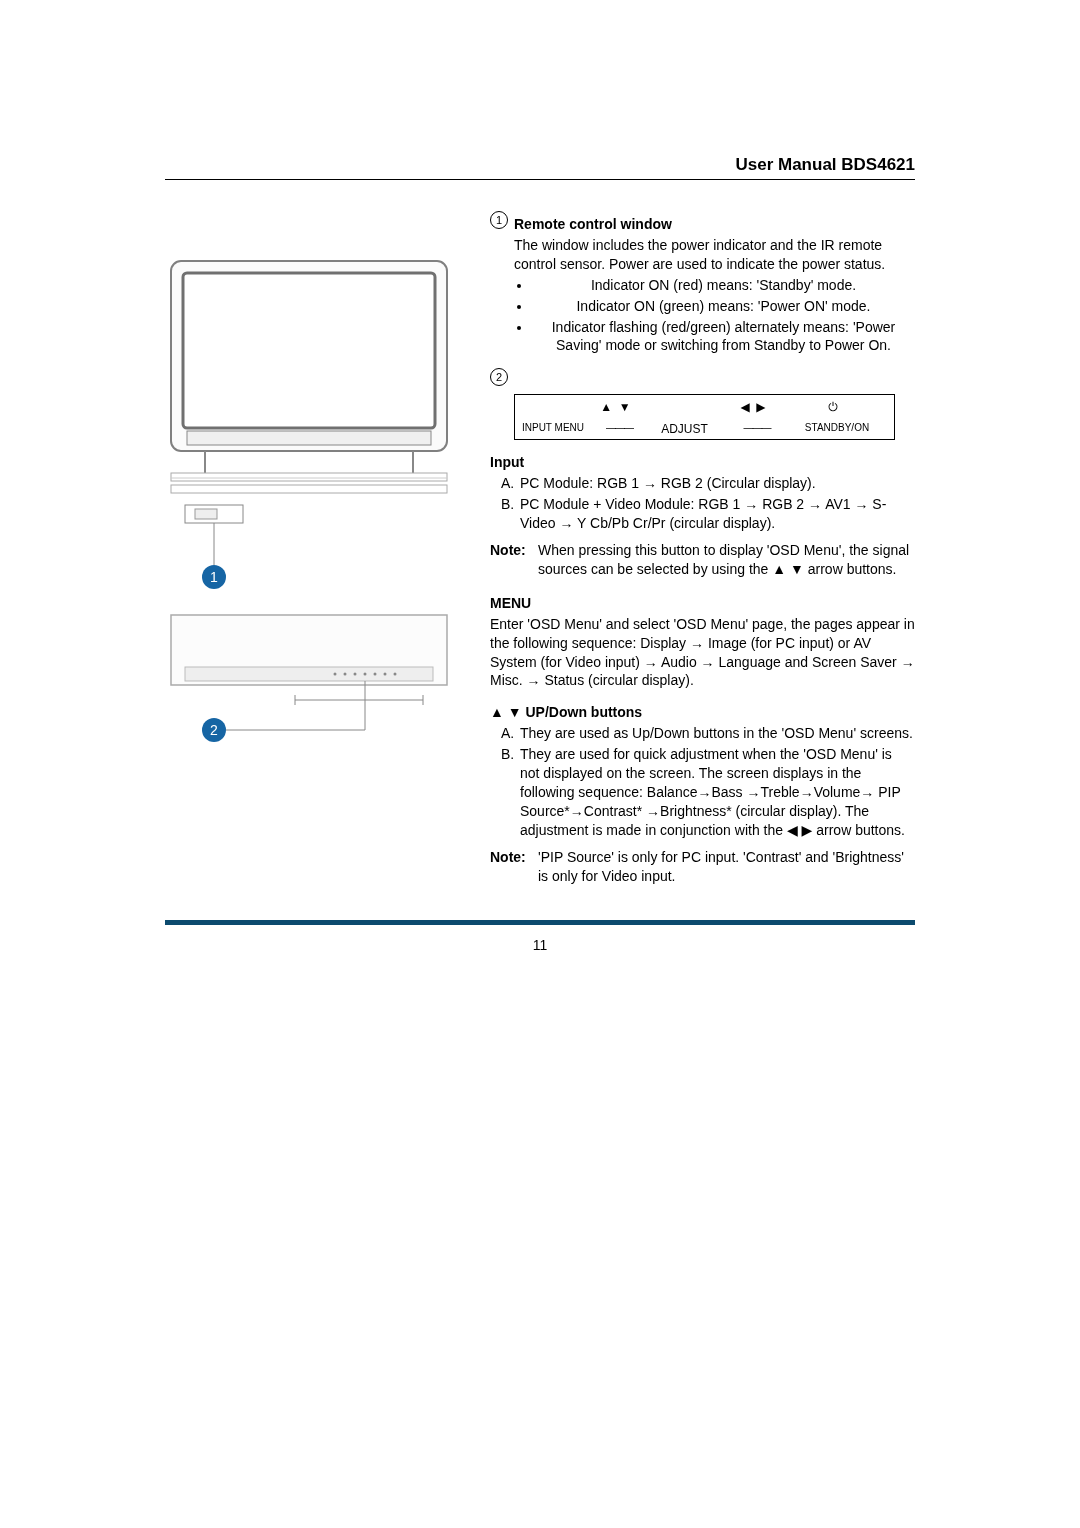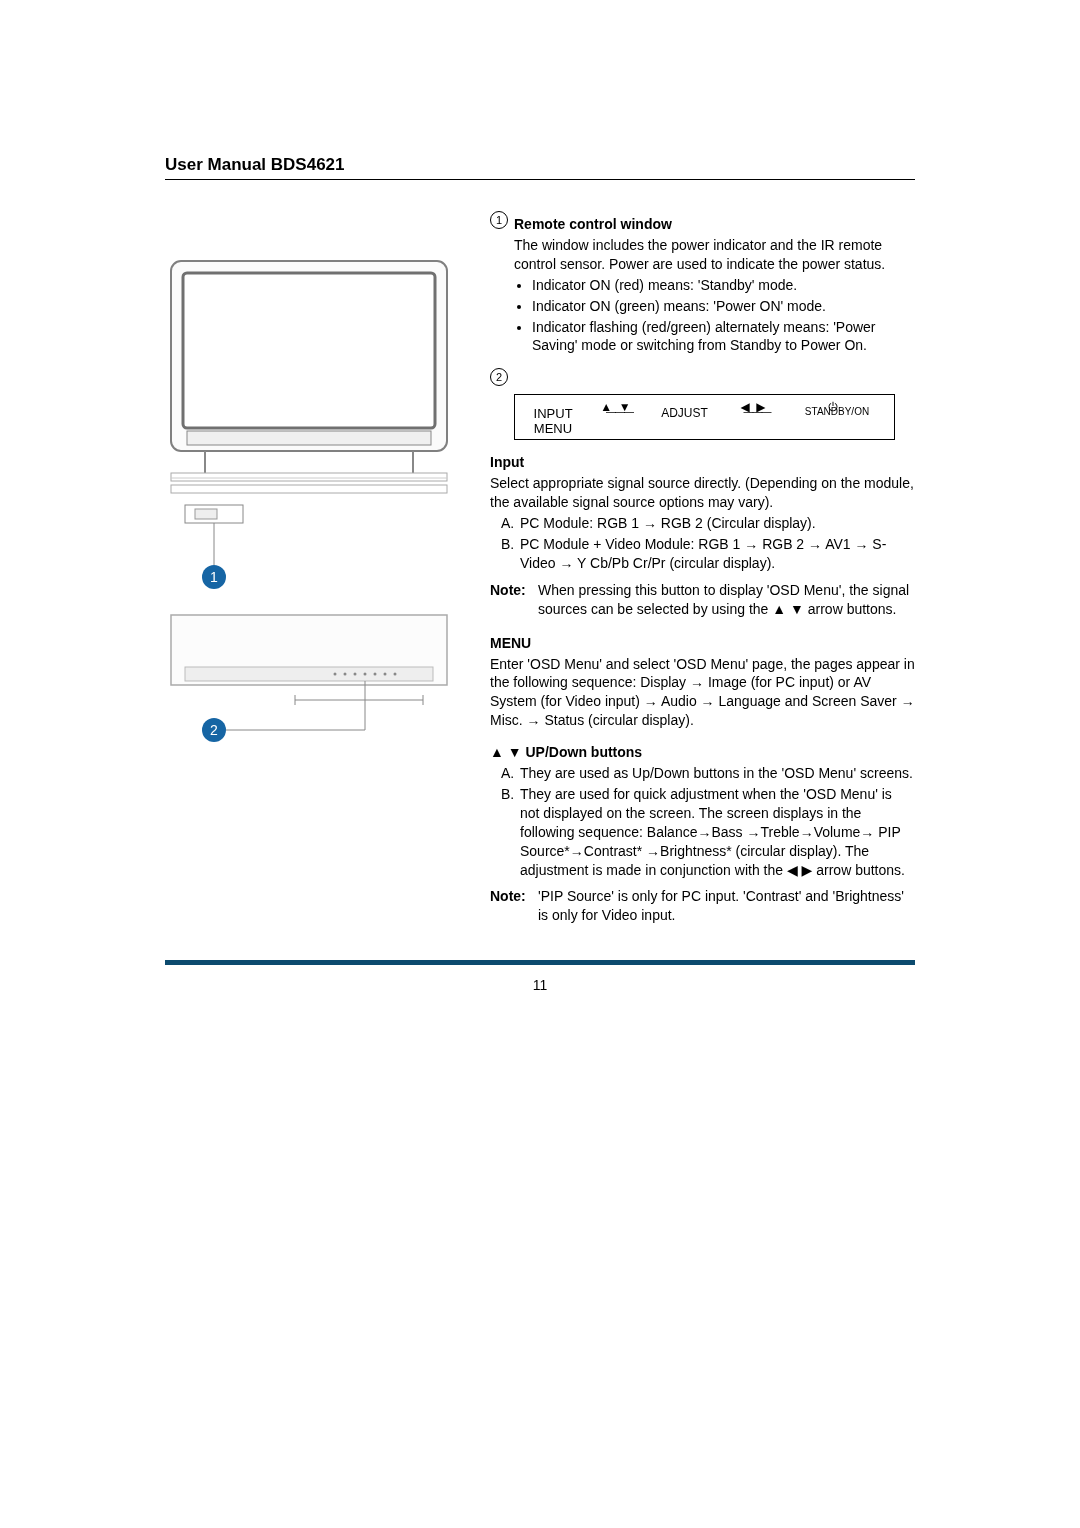--- a/index.html
+++ b/index.html
@@ -12,20 +12,21 @@
     position: relative;
   }
   .page {
     padding: 155px 165px 60px 165px;
   }
   .header-line {
     border-bottom: 1px solid #000;
     margin-bottom: 4px;
   }
   .header-title {
+    text-align: right;
     font-weight: bold;
     font-size: 17px;
     padding-bottom: 4px;
   }
   .content-wrap {
     display: flex;
     margin-top: 30px;
   }
   .left-col {
     width: 305px;
@@ -71,20 +72,21 @@
     margin-top: 1px;
   }
   ul.tight {
     margin: 2px 0 6px 0;
     padding-left: 18px;
   }
   ul.tight li {
     font-size: 14px;
     line-height: 1.35;
     margin-bottom: 2px;
+    text-align: center;
   }
   .letter-list {
     list-style-type: upper-alpha;
     padding-left: 28px;
     margin: 2px 0 6px 0;
   }
   .letter-list li {
     font-size: 14px;
     line-height: 1.35;
     padding-left: 2px;
@@ -215,30 +217,29 @@
 
       <div class="button-diagram indent-block" style="margin-left:24px; width:355px">
         <div class="bd-icons">
           <span class="bd-col1"></span>
           <span class="bd-col2 arrow">▲&nbsp;&nbsp;▼</span>
           <span class="bd-col3"></span>
           <span class="bd-col4 arrow">◀&nbsp;&nbsp;▶</span>
           <span class="bd-col5 arrow">⏻</span>
         </div>
         <div class="bd-labels">
-          <span class="bd-col1" style="font-size:13px; padding-left:4px"><span>INPUT</span> <span>MENU</span></span>
+          <span class="bd-col1" style="font-size:10px; padding-left:4px"><span>INPUT</span> <span>MENU</span></span>
           <span class="bd-col2 dash">———</span>
           <span class="bd-col3" style="font-size:12px">ADJUST</span>
           <span class="bd-col4 dash">———</span>
           <span class="bd-col5" style="font-size:10px">STANDBY/ON</span>
         </div>
       </div>
 
       <div class="subhead">Input</div>
-      <div class="body-text">Select appropriate signal source directly. (Depending on the module, the available signal source options may vary).</div>
       <ol class="letter-list">
         <li>PC Module: RGB 1 → RGB 2 (Circular display).</li>
         <li>PC Module + Video Module: RGB 1 → RGB 2 → AV1 → S-Video → Y Cb/Pb Cr/Pr (circular display).</li>
       </ol>
       <div class="note-row">
         <span class="note-label">Note:</span>
         <span>When pressing this button to display 'OSD Menu', the signal sources can be selected by using the ▲ ▼ arrow buttons.</span>
       </div>
 
       <div class="subhead" style="margin-top:16px">MENU</div>

